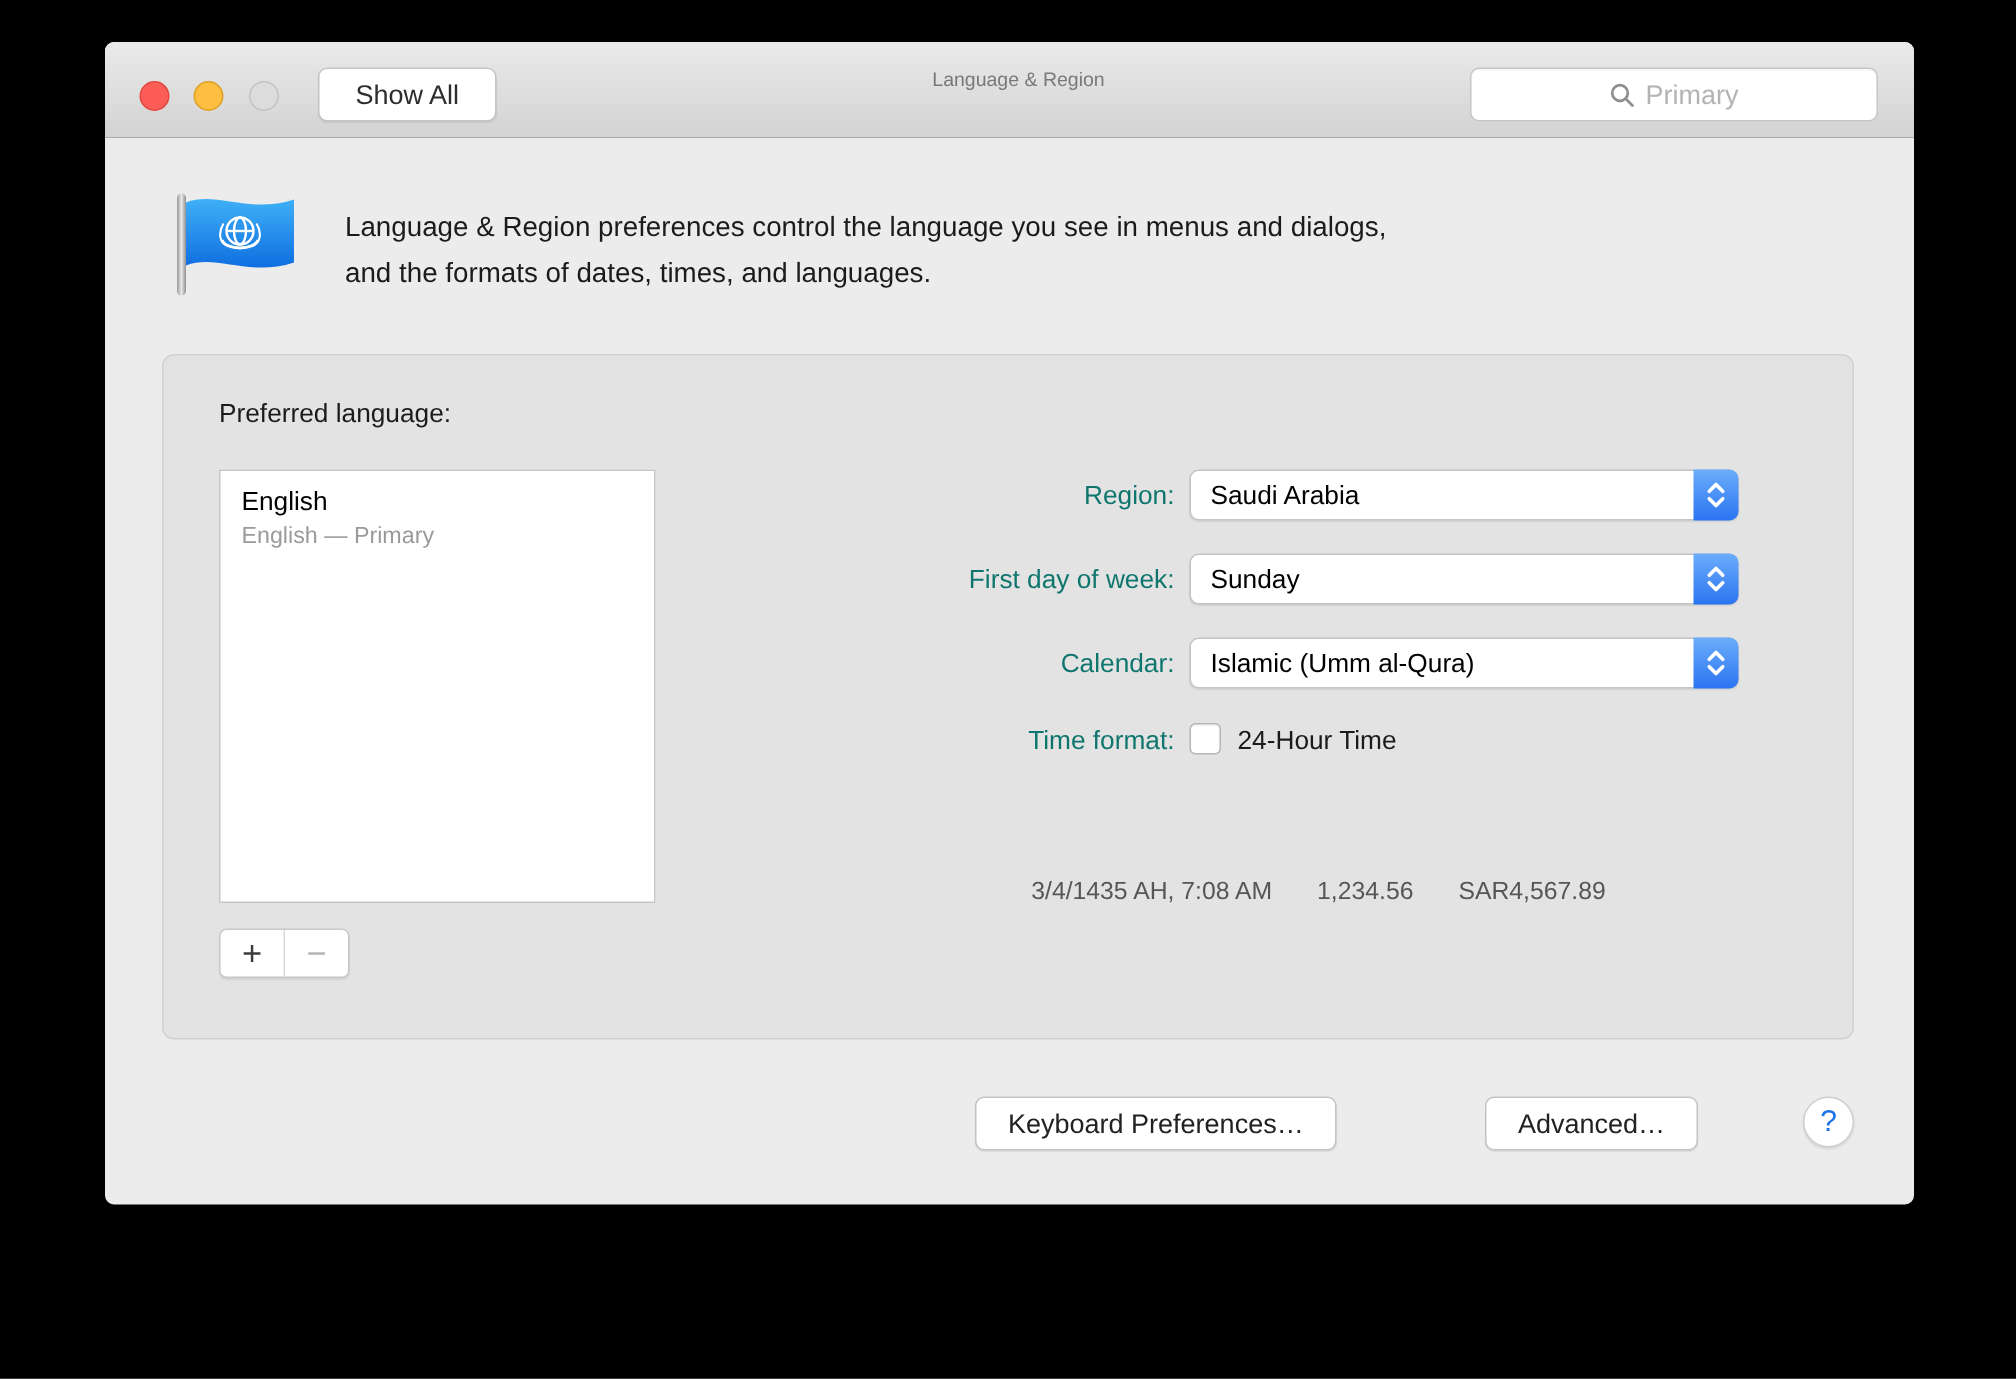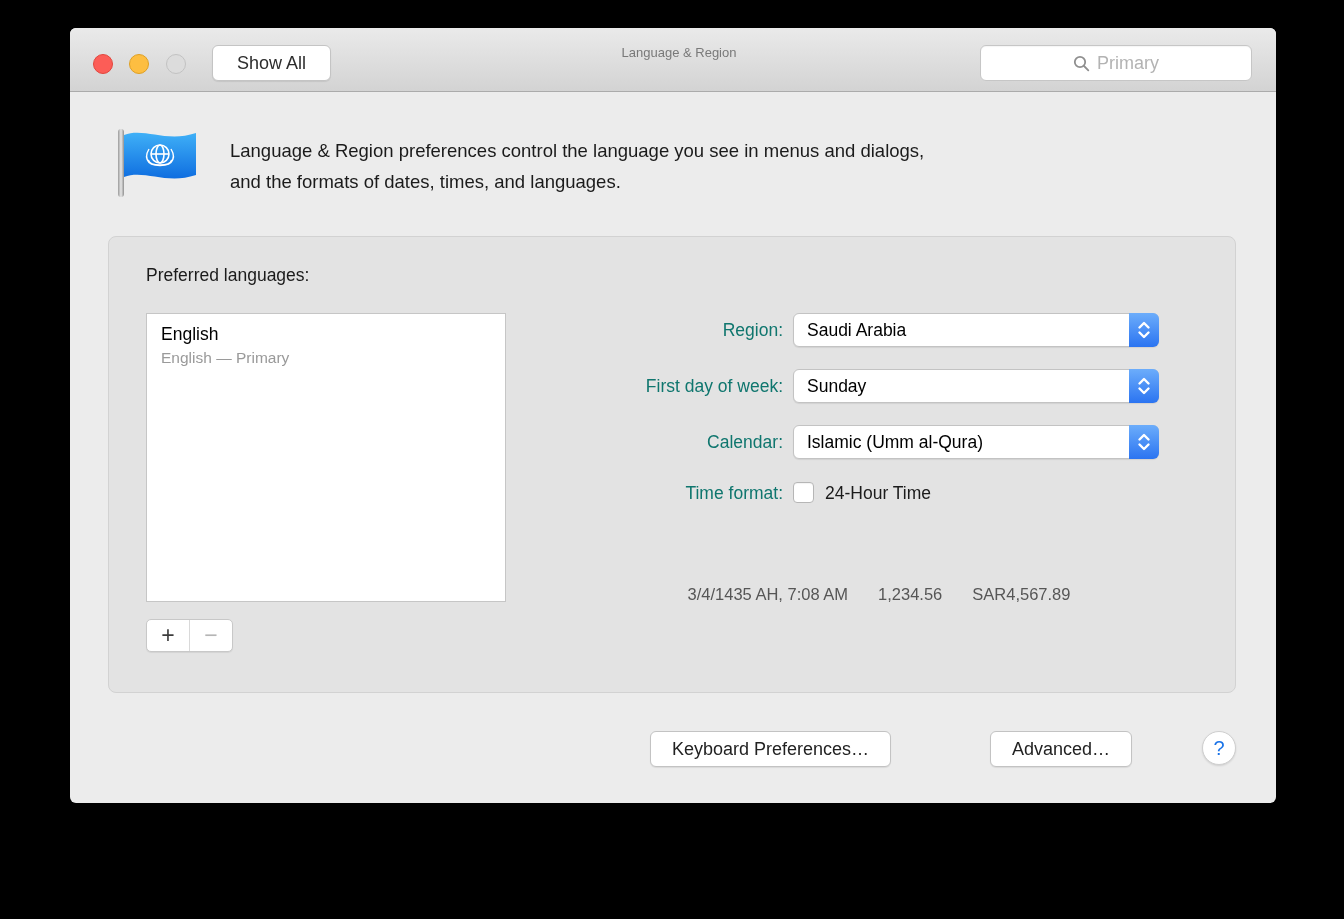--- a/index.html
+++ b/index.html
@@ -33,21 +33,21 @@
 
   
   .intro-flag { position:absolute; left:40px; top:98px; }
   .intro-text { position:absolute; left:160px; top:107px; font-size:18.5px;
     line-height:31px; color:#1b1b1b; }
 
   
   .panel { position:absolute; left:38px; top:208px; width:1128px; height:457px;
     background:#e3e3e3; border:1px solid #d2d2d2; border-radius:8px; }
   .pl-label { position:absolute; left:37px; top:28px; font-size:17.5px; color:#1b1b1b; }
-  .langlist { position:absolute; left:37px; top:76px; width:360px; height:289px;
+  .langlist { position:absolute; left:37px; top:76px; width:291px; height:289px;
     background:#fff; border:1px solid #c6c6c6; }
   .lang-item { padding:10px 14px 0 14px; }
   .lang-name { font-size:17.5px; color:#000; }
   .lang-detail { font-size:15.5px; color:#9a9a9a; margin-top:4px; }
   .addremove { position:absolute; left:37px; top:382px; width:87px; height:33px;
     background:#fff; border:1px solid #c8c8c8; border-radius:5px; display:flex;
     box-shadow:0 1px 1px rgba(0,0,0,0.07); }
   .addremove .seg { flex:1; display:flex; align-items:center; justify-content:center;
     font-size:23px; cursor:default; }
   .seg-add { color:#3c3c3c; border-right:1px solid #d9d9d9; font-weight:400; }
@@ -132,21 +132,21 @@
       </g>
     </svg>
   </div>
   <div class="intro-text">
     <div>Language &amp; Region preferences control the language you see in menus and dialogs,</div>
     <div>and the formats of dates, times, and languages.</div>
   </div>
 
   <div class="panel">
 
-    <div class="pl-label">Preferred languages:</div>
+    <div class="pl-label">Preferred language:</div>
 
     <div class="langlist">
       <div class="lang-item">
         <div class="lang-name">English</div>
         <div class="lang-detail">English — Primary</div>
       </div>
     </div>
 
     <div class="addremove">
       <div class="seg seg-add">

